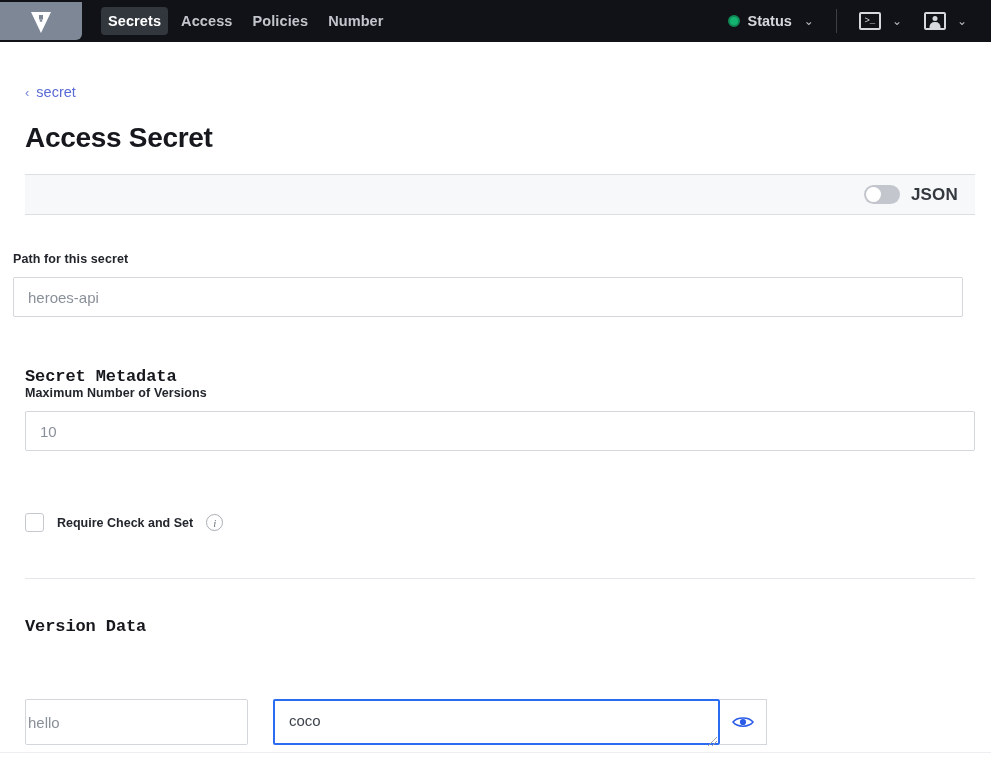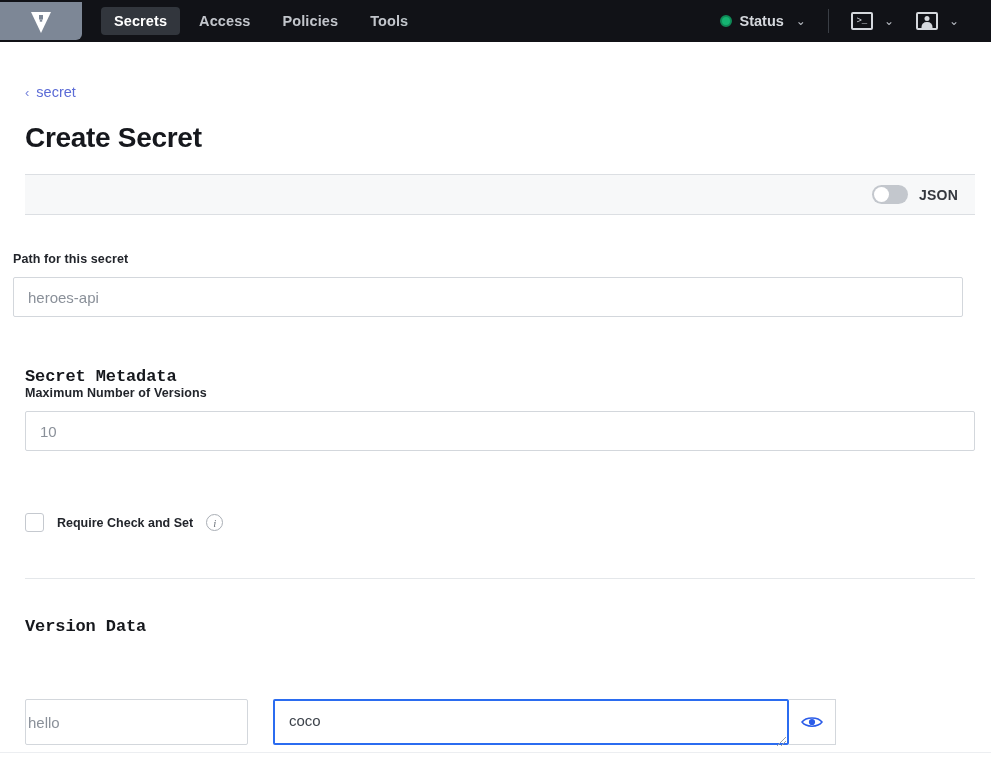--- a/index.html
+++ b/index.html
@@ -36,34 +36,34 @@
   .nav-tabs {
     display: flex;
     align-items: center;
     margin-left: 19px;
     gap: 6px;
   }
   .nav-tab {
     font-size: 14.5px;
     font-weight: bold;
     color: #c2c5cb;
-    padding: 6px 13px;
+    padding: 6px 7px;
     border-radius: 4px;
     letter-spacing: .1px;
     white-space: nowrap;
     cursor: pointer;
   }
   .nav-tab.active {
     background: #32363d;
     color: #ffffff;
   }
   .nav-right {
     margin-left: auto;
     display: flex;
-    padding-right: 32px;
+    padding-right: 24px;
   }
   .status-item {
     display: flex;
     align-items: center;
     gap: 7px;
     cursor: pointer;
   }
   .status-dot {
     width: 12px; height: 12px;
     border-radius: 50%;
@@ -180,21 +180,21 @@
     flex: none;
   }
   .toggle .knob {
     position: absolute;
     left: 2px; top: 2px;
     width: 15px; height: 15px;
     background: #ffffff;
     border-radius: 50%;
   }
   .json-label {
-    font-size: 14px;
+    font-size: 17px;
     font-weight: bold;
     color: #34383f;
     letter-spacing: .2px;
   }
 
   .field-label {
     font-size: 12.5px;
     font-weight: bold;
     color: #22252b;
     letter-spacing: .1px;
@@ -280,21 +280,21 @@
     padding: 0 2px;
     background: #fff;
     outline: none;
   }
   .vd-key::placeholder { color: #8a9099; }
   .vd-val-wrap {
     position: relative;
     margin-left: 25px;
   }
   .vd-val {
-    width: 516px;
+    width: 447px;
     height: 46px;
     border: 2px solid #2b6cf0;
     border-radius: 2px;
     font-family: "Liberation Sans", sans-serif;
     font-size: 15px;
     color: #3d434b;
     padding: 11px 14px;
     resize: none;
     outline: none;
     background: #fff;
@@ -352,21 +352,21 @@
       <polygon points="5,6 25,6 15,27" fill="#ffffff"></polygon>
       <rect x="13" y="9" width="4" height="4.5" fill="#7d8796"></rect>
       <rect x="13.8" y="13.5" width="2.4" height="2.2" fill="#7d8796"></rect>
     </svg>
   </div>
 
   <div class="nav-tabs">
     <div class="nav-tab active">Secrets</div>
     <div class="nav-tab">Access</div>
     <div class="nav-tab">Policies</div>
-    <div class="nav-tab">Tools</div>
+    <div class="nav-tab">Number</div>
   </div>
 
   <div class="nav-right">
 
     <div class="status-item">
       <span class="status-dot"></span>
       <span class="status-label">Status</span>
       <span class="chev">⌄</span>
     </div>
 
@@ -385,21 +385,21 @@
   </div>
 </div>
 
 <div class="page">
 
   <div class="breadcrumb">
     <span class="bc-chevron">‹</span>
     <span>secret</span>
   </div>
 
-  <h1 class="page-title">Create Secret</h1>
+  <h1 class="page-title">Access Secret</h1>
 
   <div class="json-bar">
     <div class="toggle">
       <div class="knob"></div>
     </div>
     <span class="json-label">JSON</span>
   </div>
 
   <div style="position:absolute; left:13px; top:210px;">
     <div class="field-label">Path for this secret</div>

